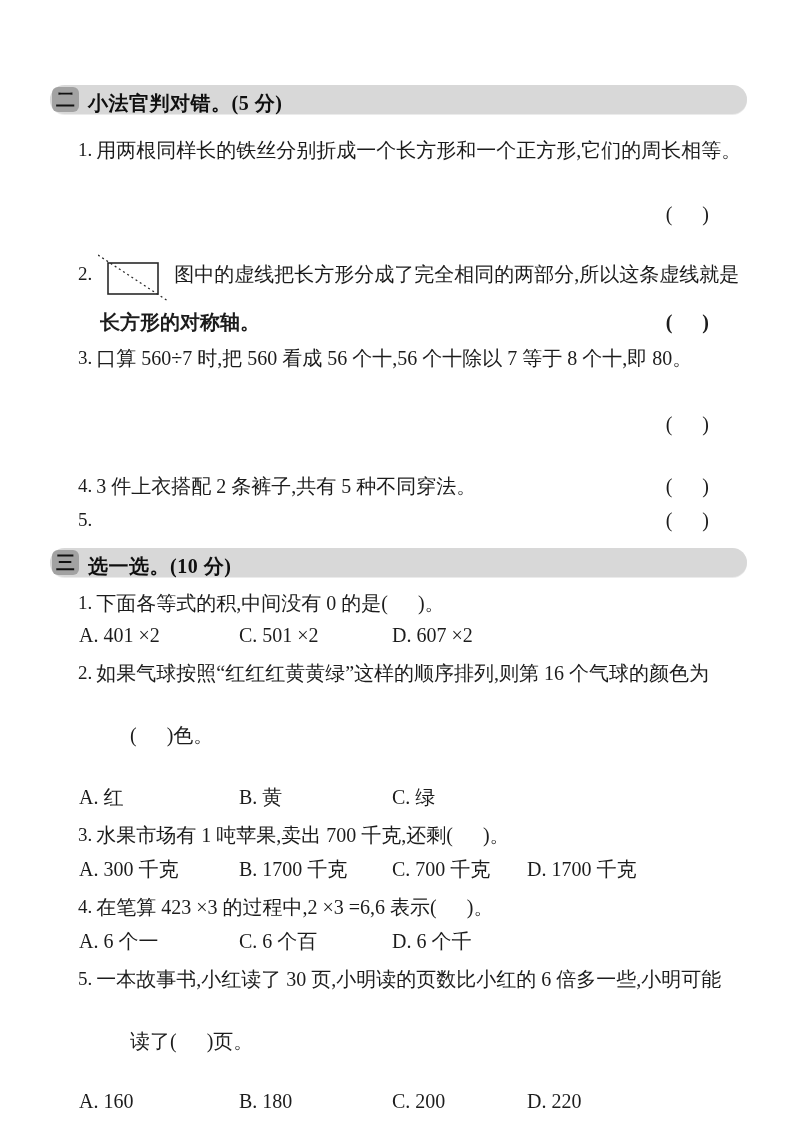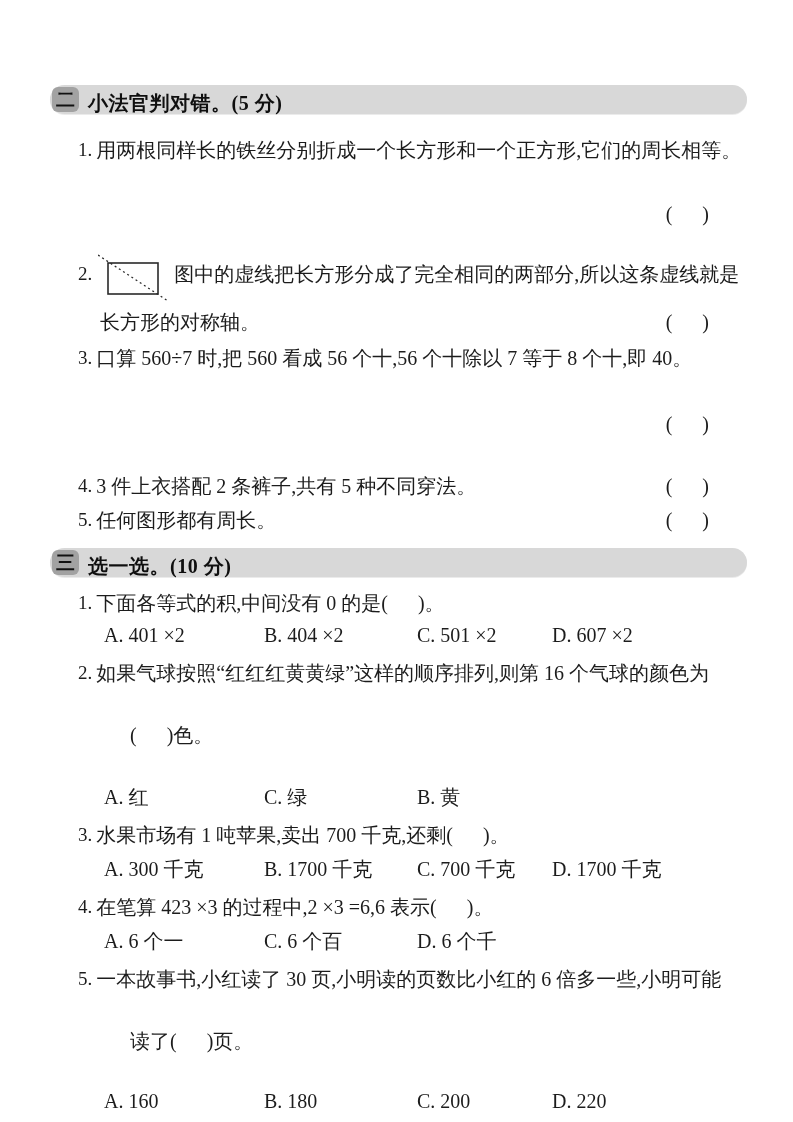--- a/index.html
+++ b/index.html
@@ -37,27 +37,27 @@
     margin-top:8px;
   }
   
   .line{
     font-size:20px;line-height:28px;
     white-space:pre-wrap;
   }
   .num{font-size:19px;margin-right:4px;}
   .q-line{margin-left:28px;display:flex;align-items:flex-start;}
   .wrap-line{margin-left:50px;}
-  .flex-between{display:flex;justify-content:space-between;align-items:flex-start;}
+  .flex-between{display:flex;justify-content:space-between;align-items:flex-start;font-weight:bold;}
   .paren{white-space:pre;font-size:20px;}
   .paren-right-line{text-align:right;padding-right:38px;}
   .grow{flex:1;}
   
   .opts{
-    margin-left:54px;
+    margin-left:29px;
     display:grid;
     grid-template-columns:160px 153px 135px auto;
     font-size:20px;line-height:28px;
     white-space:pre;
   }
   .fig{
     flex:0 0 auto;
     margin:-6px 6px 0 2px;
   }
   
@@ -92,67 +92,65 @@
       </svg>
       <span>图中的虚线把长方形分成了完全相同的两部分,所以这条虚线就是</span>
     </div>
     <div class="line wrap-line flex-between mt6">
       <span>长方形的对称轴。</span>
       <span class="paren" style="margin-right:38px;">(      )</span>
     </div>
 
     <div class="line q-line mt8">
       <span class="num">3.</span>
-      <span>口算 560÷7 时,把 560 看成 56 个十,56 个十除以 7 等于 8 个十,即 40。</span>
+      <span>口算 560÷7 时,把 560 看成 56 个十,56 个十除以 7 等于 8 个十,即 80。</span>
     </div>
     <div class="line paren-right-line mt10">
       <span class="paren">(      )</span>
     </div>
 
     <div class="line q-line mt6">
       <span class="num">4.</span>
       <span>3 件上衣搭配 2 条裤子,共有 5 种不同穿法。</span>
       <span class="grow"></span>
       <span class="paren" style="margin-right:38px;">(      )</span>
     </div>
 
     <div class="line q-line mt6">
       <span class="num">5.</span>
-      <span>任何图形都有周长。</span>
       <span class="grow"></span>
       <span class="paren" style="margin-right:38px;">(      )</span>
     </div>
 
     <div class="sec-header mt14">
       <span class="badge">三</span>
       <span class="sec-title">选一选。(10 分)</span>
     </div>
 
     <div class="line q-line mt12">
       <span class="num">1.</span>
       <span>下面各等式的积,中间没有 0 的是(      )。</span>
     </div>
     <div class="opts mt4">
       <span>A. 401 ×2</span>
-      <span>B. 404 ×2</span>
       <span>C. 501 ×2</span>
       <span>D. 607 ×2</span>
     </div>
 
     <div class="line q-line mt10">
       <span class="num">2.</span>
       <span>如果气球按照“红红红黄黄绿”这样的顺序排列,则第 16 个气球的颜色为</span>
     </div>
     <div class="line wrap-line mt6">
       <span>(      )色。</span>
     </div>
     <div class="opts mt6">
       <span>A. 红</span>
+      <span>B. 黄</span>
       <span>C. 绿</span>
-      <span>B. 黄</span>
     </div>
 
     <div class="line q-line mt10">
       <span class="num">3.</span>
       <span>水果市场有 1 吨苹果,卖出 700 千克,还剩(      )。</span>
     </div>
     <div class="opts mt6">
       <span>A. 300 千克</span>
       <span>B. 1700 千克</span>
       <span>C. 700 千克</span>

